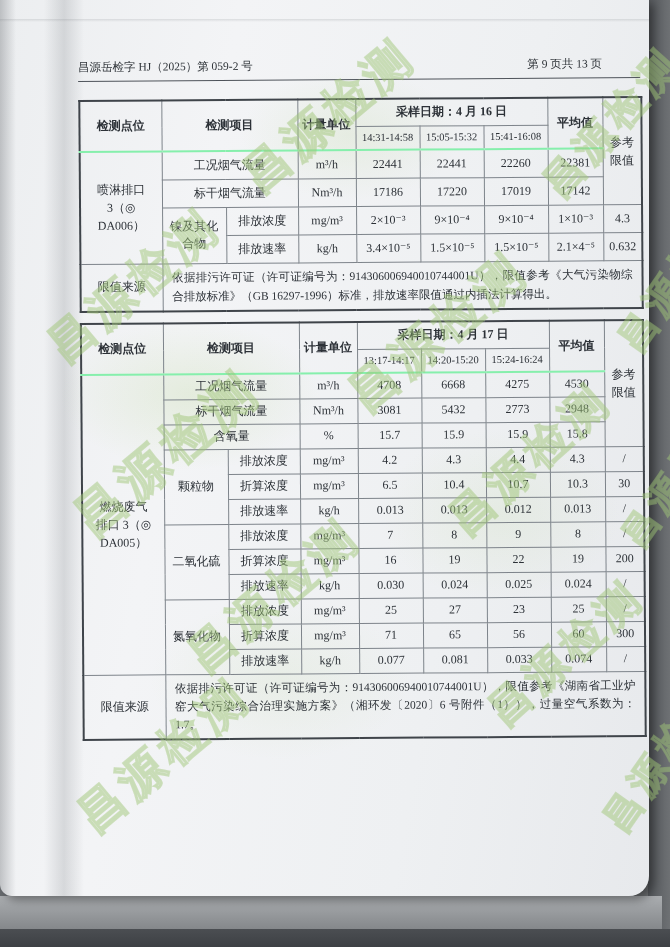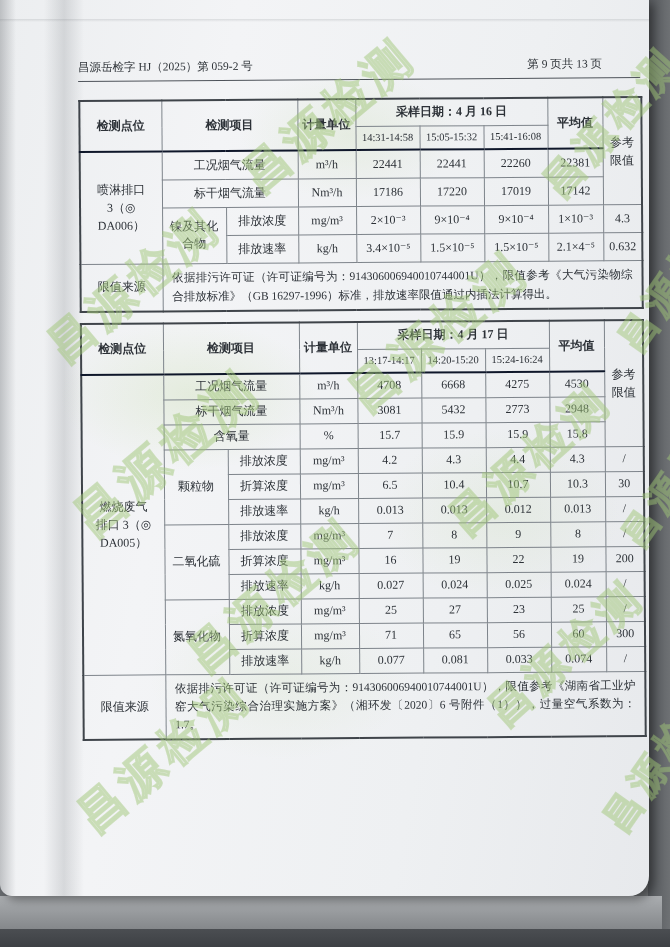--- a/index.html
+++ b/index.html
@@ -51,21 +51,21 @@
   .hdr-right{margin-right:38px;}
 
   table{border-collapse:collapse;table-layout:fixed;width:562px;
       border:2.5px solid #3f444a;margin-top:18px;}
   table.t2{margin-top:10px;}
   th,td{border:1px solid #7e848b;font-weight:normal;font-size:12px;
       text-align:center;vertical-align:middle;padding:1px 2px;color:#2c3137;}
   th.b{font-weight:bold;}
   tr.h1{height:27px;} tr.h2{height:24px;}
   tr.r1{height:28px;} tr.r2{height:25px;} tr.rl{height:48px;}
-  tr.h2 th, th.rs2{border-bottom:2px solid #0f172a;}
+  tr.h2 th, th.rs2{border-bottom:2px solid #86efac;}
   .time{font-size:10.5px;}
   .pre{white-space:pre-line;line-height:1.5;}
   td.limit-text{text-align:justify;font-size:11.5px;line-height:1.6;padding:4px 9px;}
 </style>
 </head>
 <body>
 
 <div class="paper"></div>
 <div class="edge-left"></div>
 <div class="fold"></div>
@@ -268,21 +268,21 @@
       <td>mg/m³</td>
       <td>16</td>
       <td>19</td>
       <td>22</td>
       <td>19</td>
       <td>200</td>
     </tr>
     <tr class="r2">
       <td>排放速率</td>
       <td>kg/h</td>
-      <td>0.027</td>
+      <td>0.030</td>
       <td>0.024</td>
       <td>0.025</td>
       <td>0.024</td>
       <td>/</td>
     </tr>
     <tr class="r2">
       <td rowspan="3">氮氧化物</td>
       <td>排放浓度</td>
       <td>mg/m³</td>
       <td>25</td>

